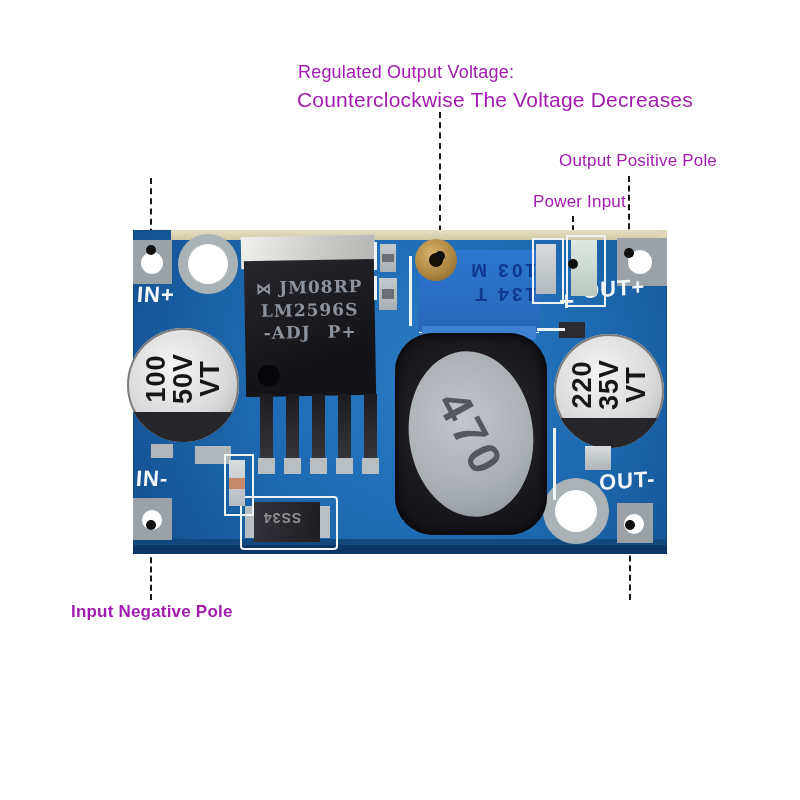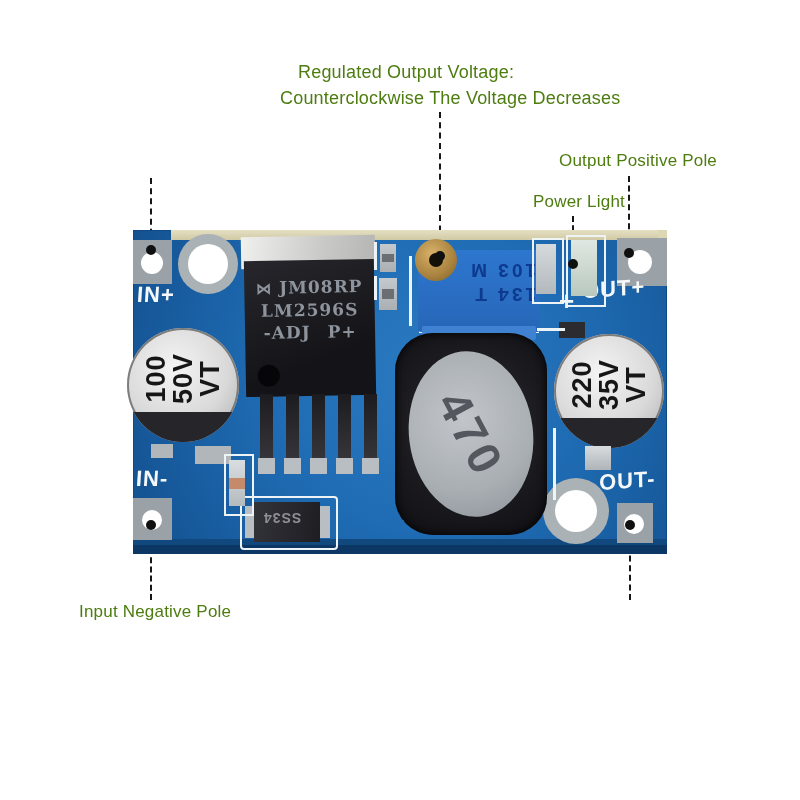--- a/index.html
+++ b/index.html
@@ -1,26 +1,26 @@
 <!DOCTYPE html>
 <html><head>
 <meta charset="utf-8">
 <style>
   html,body{margin:0;padding:0;}
   body{width:800px;height:800px;background:#ffffff;font-family:"Liberation Sans",sans-serif;overflow:hidden;}
   .canvas{position:relative;width:800px;height:800px;background:#ffffff;}
 
   
-  .lbl{position:absolute;color:#4d7c0f;font-size:17px;white-space:nowrap;letter-spacing:0.2px;}
+  .lbl{position:absolute;color:#a21caf;font-size:17px;white-space:nowrap;letter-spacing:0.2px;}
   .lbl-reg1{left:298px;top:62px;font-size:18px;}
-  .lbl-reg2{left:280px;top:88px;font-size:18px;}
+  .lbl-reg2{left:297px;top:88px;font-size:21px;}
   .lbl-inpos{left:64px;top:151px;}
   .lbl-outpos{left:559px;top:151px;}
   .lbl-power{left:533px;top:192px;}
-  .lbl-inneg{left:79px;top:602px;}
+  .lbl-inneg{left:71px;top:602px;font-weight:bold;}
   .lbl-outneg{left:555px;top:602px;}
 
   
   .dash{position:absolute;width:0;border-left:2px dashed #161616;}
   .dash-reg{left:439px;top:112px;height:140px;}
   .dash-inpos{left:150px;top:178px;height:67px;}
   .dash-outpos{left:628px;top:176px;height:72px;}
   .dash-power{left:572px;top:216px;height:43px;}
   .dash-inneg{left:150px;top:548px;height:52px;}
   .dash-outneg{left:629px;top:546px;height:54px;}
@@ -150,21 +150,21 @@
   .silk-tp-b{left:286px;top:100px;width:120px;height:3px;}
 </style>
 </head>
 <body>
 
 <div class="canvas">
 
   <div class="lbl lbl-reg1">Regulated Output Voltage:</div>
   <div class="lbl lbl-reg2">Counterclockwise The Voltage Decreases</div>
   <div class="lbl lbl-outpos">Output Positive Pole</div>
-  <div class="lbl lbl-power">Power Light</div>
+  <div class="lbl lbl-power">Power Input</div>
   <div class="lbl lbl-inneg">Input Negative Pole</div>
 
   <div class="dash dash-reg"></div>
   <div class="dash dash-inpos"></div>
   <div class="dash dash-outpos"></div>
   <div class="dash dash-power"></div>
   <div class="dash dash-inneg"></div>
   <div class="dash dash-outneg"></div>
 
   <div class="board">

